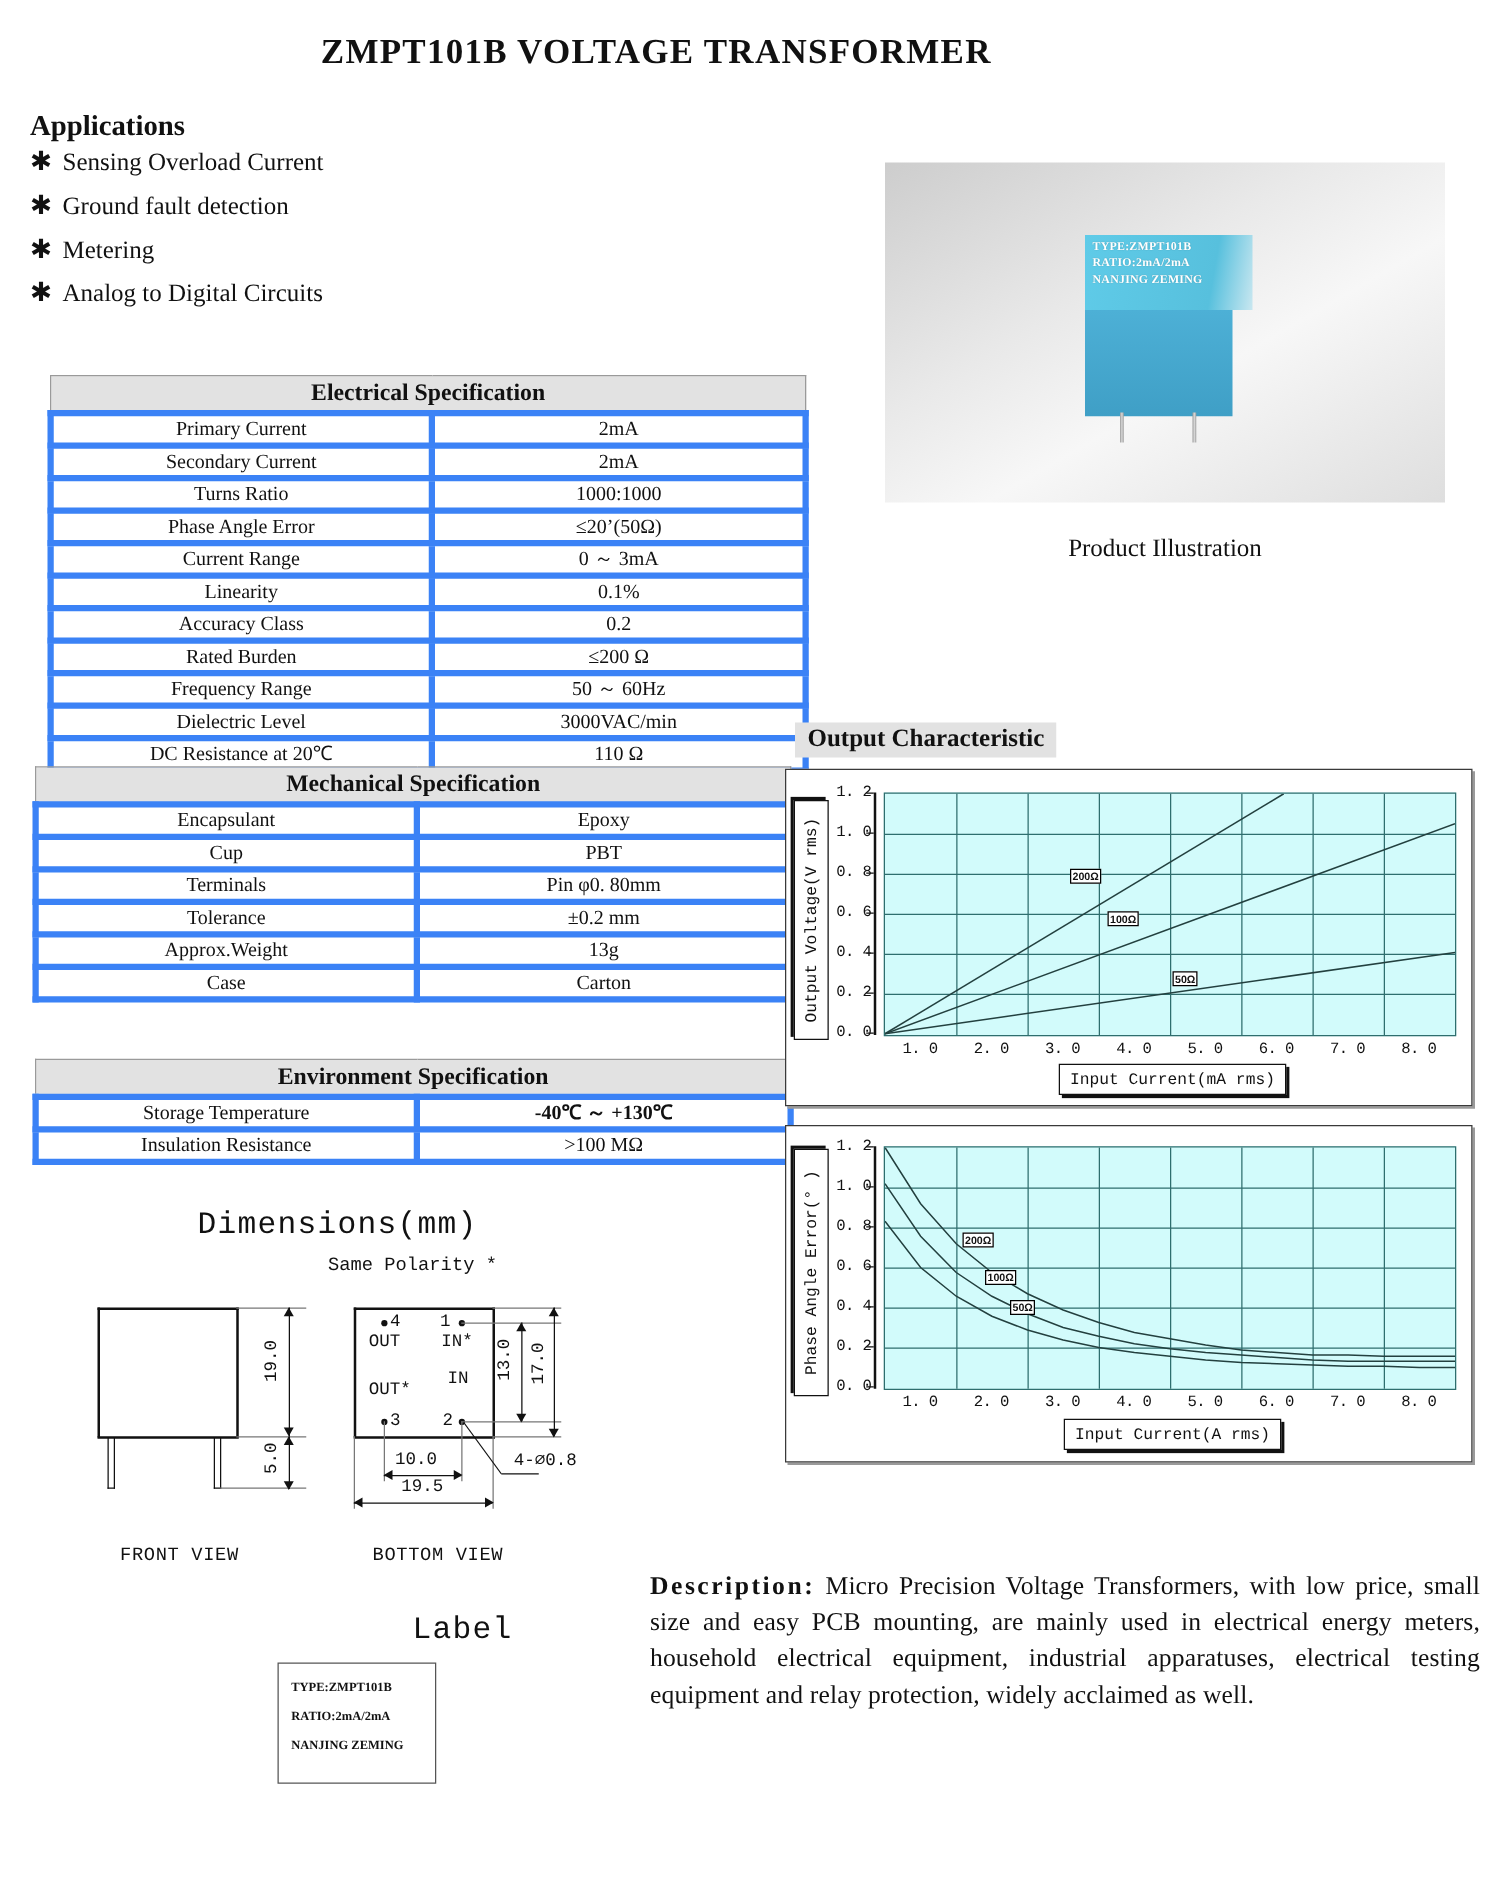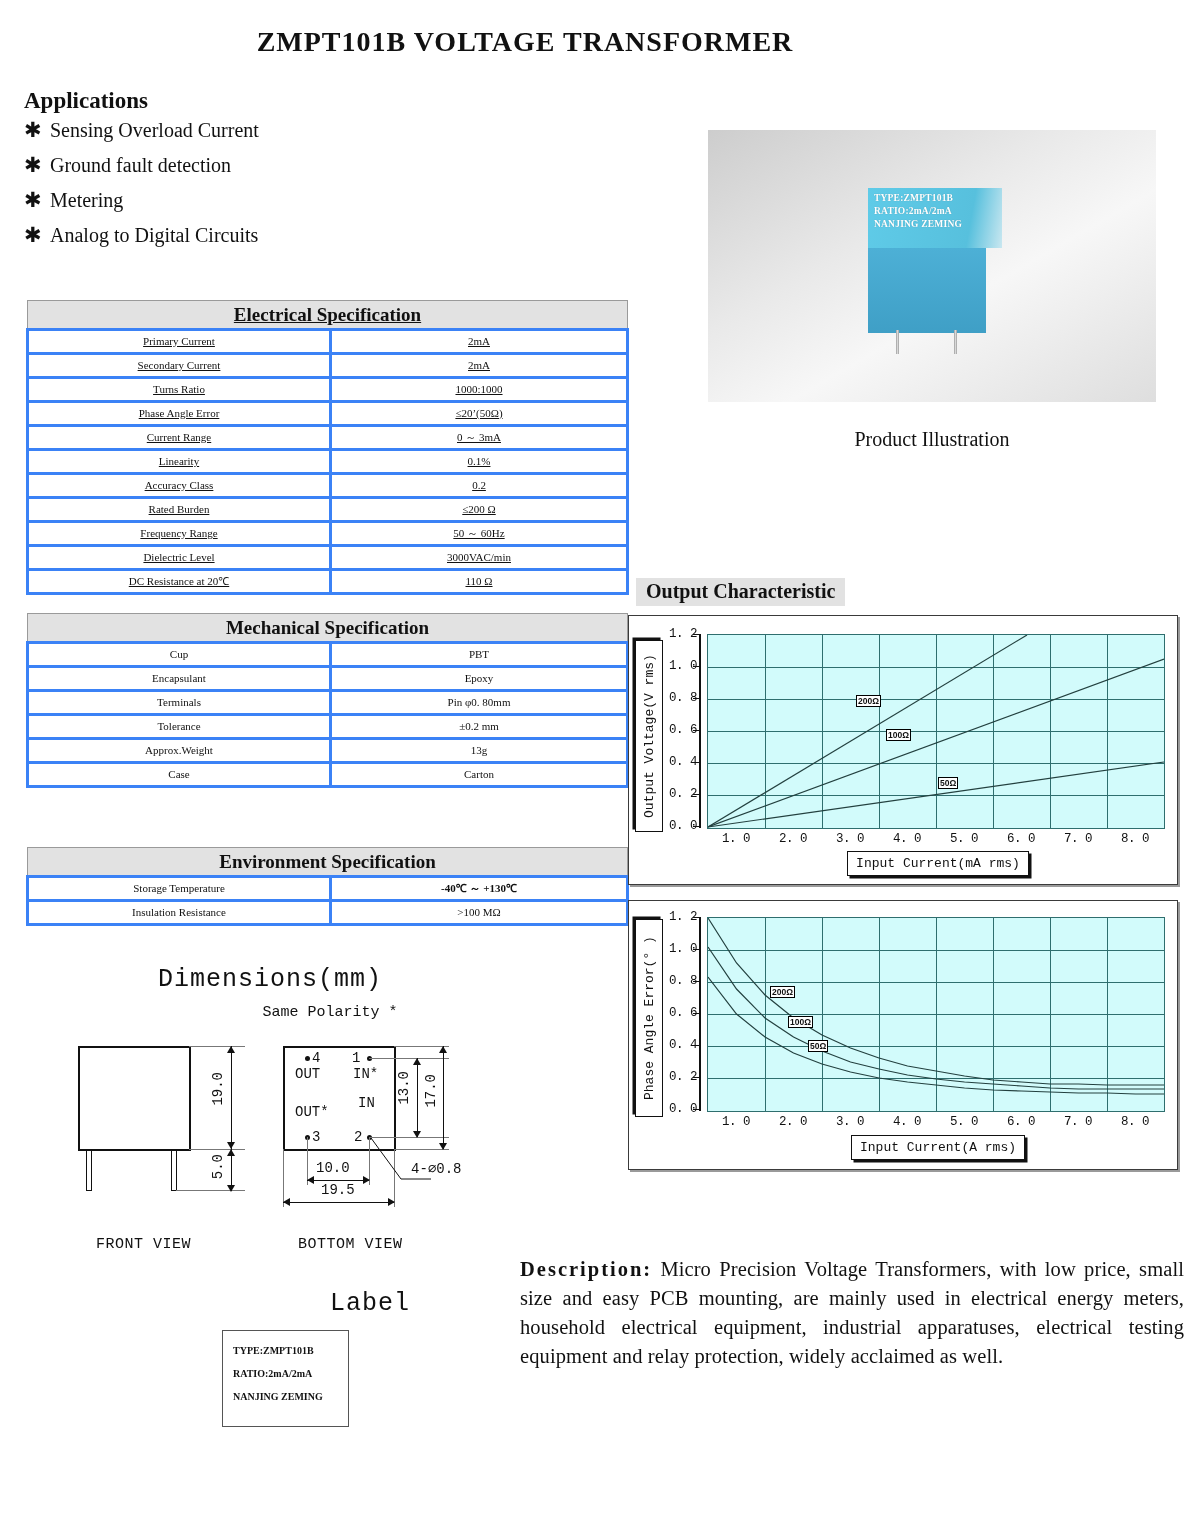--- a/index.html
+++ b/index.html
@@ -19,31 +19,31 @@
   
   #applications{top:88px;left:24px;width:520px;}
   #applications .apps-head{font-size:23px;font-weight:bold;font-family:"Liberation Serif",serif;margin-bottom:5px;}
   #applications .app-row{display:flex;align-items:baseline;margin-top:5px;height:30px;}
   #applications .ast{font-size:21px;width:26px;flex:none;line-height:1;}
   #applications .app-txt{font-size:20px;}
 
   
   .spec-table{border-collapse:collapse;table-layout:fixed;}
   .spec-table td{
-    border:3px solid #3b82f6;font-size:11px;height:21px;line-height:21px;padding:0 4px;
+    border:5px solid #3b82f6;font-size:16px;height:21px;line-height:21px;padding:0 4px;
     font-family:"Liberation Serif",serif;
   }
   .spec-table .hdr td{
     background:#e2e2e2;border:1px solid #9a9a9a;text-align:center;font-weight:bold;font-size:19px;height:27px;line-height:27px;
   }
   .spec-table td.k{width:292px;text-align:center;}
   .spec-table td.v{width:286px;text-align:center;}
   .bold-val{font-weight:bold;}
 
-  #tbl-electrical{top:300px;left:26px;text-decoration:underline;}
+  #tbl-electrical{top:300px;left:38px;}
   #tbl-mechanical{top:613px;left:26px;}
   #tbl-environment{top:847px;left:26px;}
 
   
   #product-illustration{top:130px;left:708px;width:448px;height:272px;
     background:linear-gradient(150deg,#cdcdcd 0%,#e9e9e9 38%,#f7f7f7 60%,#dedede 100%);}
   .part-body{position:absolute;left:160px;top:58px;width:118px;height:145px;
     background:linear-gradient(180deg,#4db0d6 0%,#3f9fc6 100%);}
   .part-bevel{position:absolute;left:160px;top:58px;width:134px;height:60px;
     background:linear-gradient(100deg,#5fcbe8 0%,#57c0dd 75%,#c9e7f0 100%);}
@@ -186,26 +186,26 @@
       </tr>
 </tbody>
   </table>
 
 <table class="abs spec-table" id="tbl-mechanical">
   <tbody>
       <tr class="hdr">
     <td colspan="2">Mechanical Specification</td>
   </tr>
   <tr>
+        <td class="k">Encapsulant</td>
+        <td class="v">Epoxy</td>
+      </tr>
+  <tr>
         <td class="k">Cup</td>
         <td class="v">PBT</td>
-      </tr>
-  <tr>
-        <td class="k">Encapsulant</td>
-        <td class="v">Epoxy</td>
       </tr>
   <tr>
         <td class="k">Terminals</td>
         <td class="v">Pin  φ0. 80mm</td>
       </tr>
   <tr>
         <td class="k">Tolerance</td>
         <td class="v">±0.2  mm</td>
       </tr>
   <tr>

